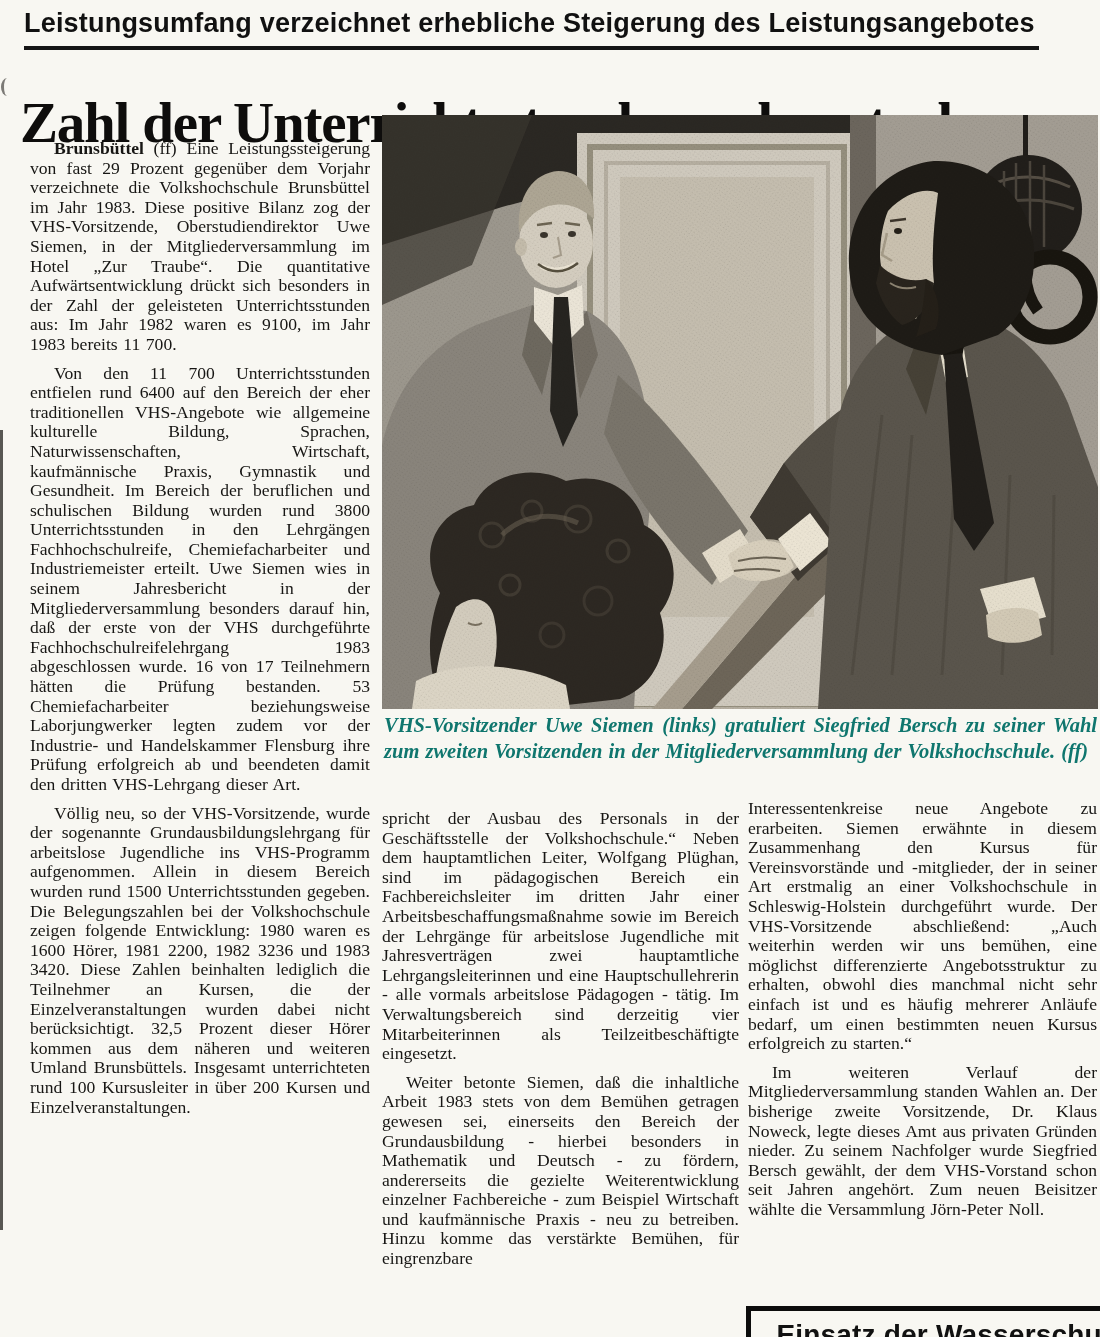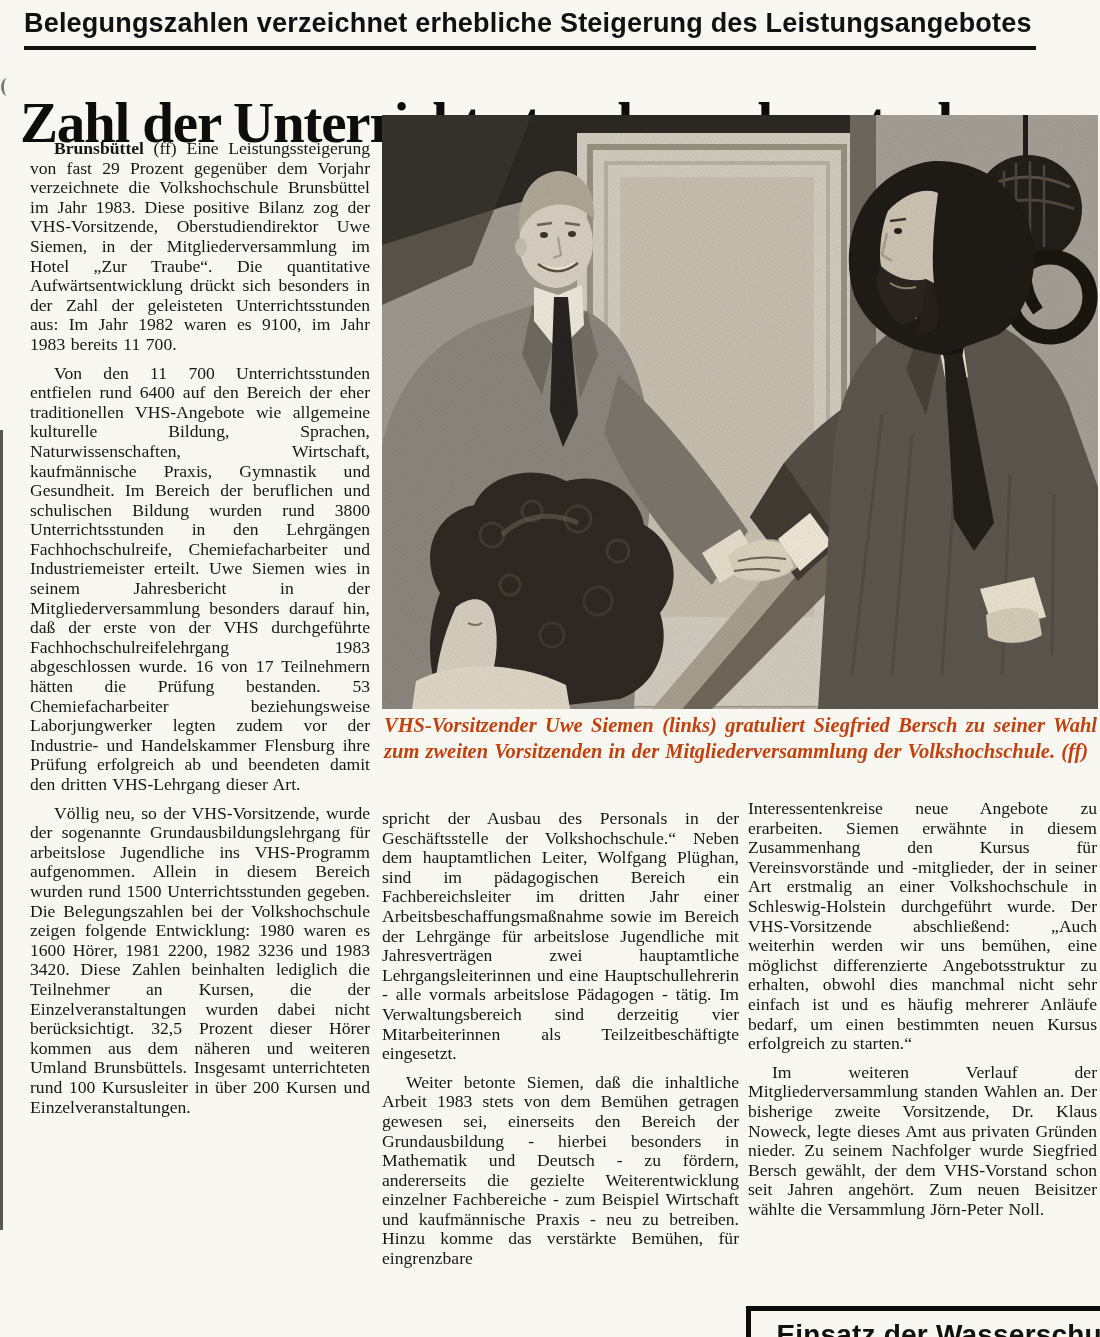--- a/index.html
+++ b/index.html
@@ -32,21 +32,21 @@
   .col-right{left:748px;top:782px;width:349px;height:512px;overflow:hidden;}
   .lead{font-weight:700;}
   .photo-wrap{
     position:absolute;left:382px;top:115px;width:716px;height:594px;
     background:#b4afa6;overflow:hidden;
   }
   .photo-wrap svg{display:block;}
   .caption{
     position:absolute;left:384px;top:713px;width:713px;
     font-size:20.5px;font-weight:700;font-style:italic;
-    line-height:25.5px;text-align:justify;word-spacing:1px;color:#c2410c;
+    line-height:25.5px;text-align:justify;word-spacing:1px;color:#0f766e;
   }
   .next-box{
     position:absolute;left:746px;top:1306px;width:400px;height:60px;
     border:5px solid #0c0c0c;background:#f8f7f2;overflow:hidden;
   }
   .next-box .bh{
     margin:8px 0 0 0;text-align:center;
     font-size:28px;font-weight:700;letter-spacing:.2px;
     font-family:"Liberation Sans",sans-serif;color:#111;
   }
@@ -57,21 +57,21 @@
   .scan-mark{
     position:absolute;left:1px;top:78px;width:9px;height:18px;
     border-left:3px solid #2a2825;border-radius:50% 0 0 50%;opacity:.6;
   }
 </style>
 </head>
 <body>
 
 <div class="page">
 
-  <div class="kicker">Belegungszahlen verzeichnet erhebliche Steigerung des Leistungsangebotes</div>
+  <div class="kicker">Leistungsumfang verzeichnet erhebliche Steigerung des Leistungsangebotes</div>
 
   <h1 class="headline">Zahl der Unterrichtsstunden nahm stark zu</h1>
 
   <div class="scan-mark"></div>
   <div class="scan-edge"></div>
 
   <div class="col col-left">
     <p><span class="lead">Brunsbüttel</span><span> (ff) Eine Leistungssteigerung von fast 29 Prozent gegenüber dem Vorjahr verzeichnete die Volkshochschule Brunsbüttel im Jahr 1983. Diese positive Bilanz zog der VHS-Vorsitzende, Oberstudiendirektor Uwe Siemen, in der Mitgliederversammlung im Hotel „Zur Traube“. Die quantitative Aufwärtsentwicklung drückt sich besonders in der Zahl der geleisteten Unterrichtsstunden aus: Im Jahr 1982 waren es 9100, im Jahr 1983 bereits 11 700.</span></p>
     <p>Von den 11 700 Unterrichtsstunden entfielen rund 6400 auf den Bereich der eher traditionellen VHS-Angebote wie allgemeine kulturelle Bildung, Sprachen, Naturwissenschaften, Wirtschaft, kaufmännische Praxis, Gymnastik und Gesundheit. Im Bereich der beruflichen und schulischen Bildung wurden rund 3800 Unterrichtsstunden in den Lehrgängen Fachhochschulreife, Chemiefacharbeiter und Industriemeister erteilt. Uwe Siemen wies in seinem Jahresbericht in der Mitgliederversammlung besonders darauf hin, daß der erste von der VHS durchgeführte Fachhochschulreifelehrgang 1983 abgeschlossen wurde. 16 von 17 Teilnehmern hätten die Prüfung bestanden. 53 Chemiefacharbeiter beziehungsweise Laborjungwerker legten zudem vor der Industrie- und Handelskammer Flensburg ihre Prüfung erfolgreich ab und beendeten damit den dritten VHS-Lehrgang dieser Art.</p>
     <p>Völlig neu, so der VHS-Vorsitzende, wurde der sogenannte Grundausbildungslehrgang für arbeitslose Jugendliche ins VHS-Programm aufgenommen. Allein in diesem Bereich wurden rund 1500 Unterrichtsstunden gegeben. Die Belegungszahlen bei der Volkshochschule zeigen folgende Entwicklung: 1980 waren es 1600 Hörer, 1981 2200, 1982 3236 und 1983 3420. Diese Zahlen beinhalten lediglich die Teilnehmer an Kursen, die der Einzelveranstaltungen wurden dabei nicht berücksichtigt. 32,5 Prozent dieser Hörer kommen aus dem näheren und weiteren Umland Brunsbüttels. Insgesamt unterrichteten rund 100 Kursusleiter in über 200 Kursen und Einzelveranstaltungen.</p>

